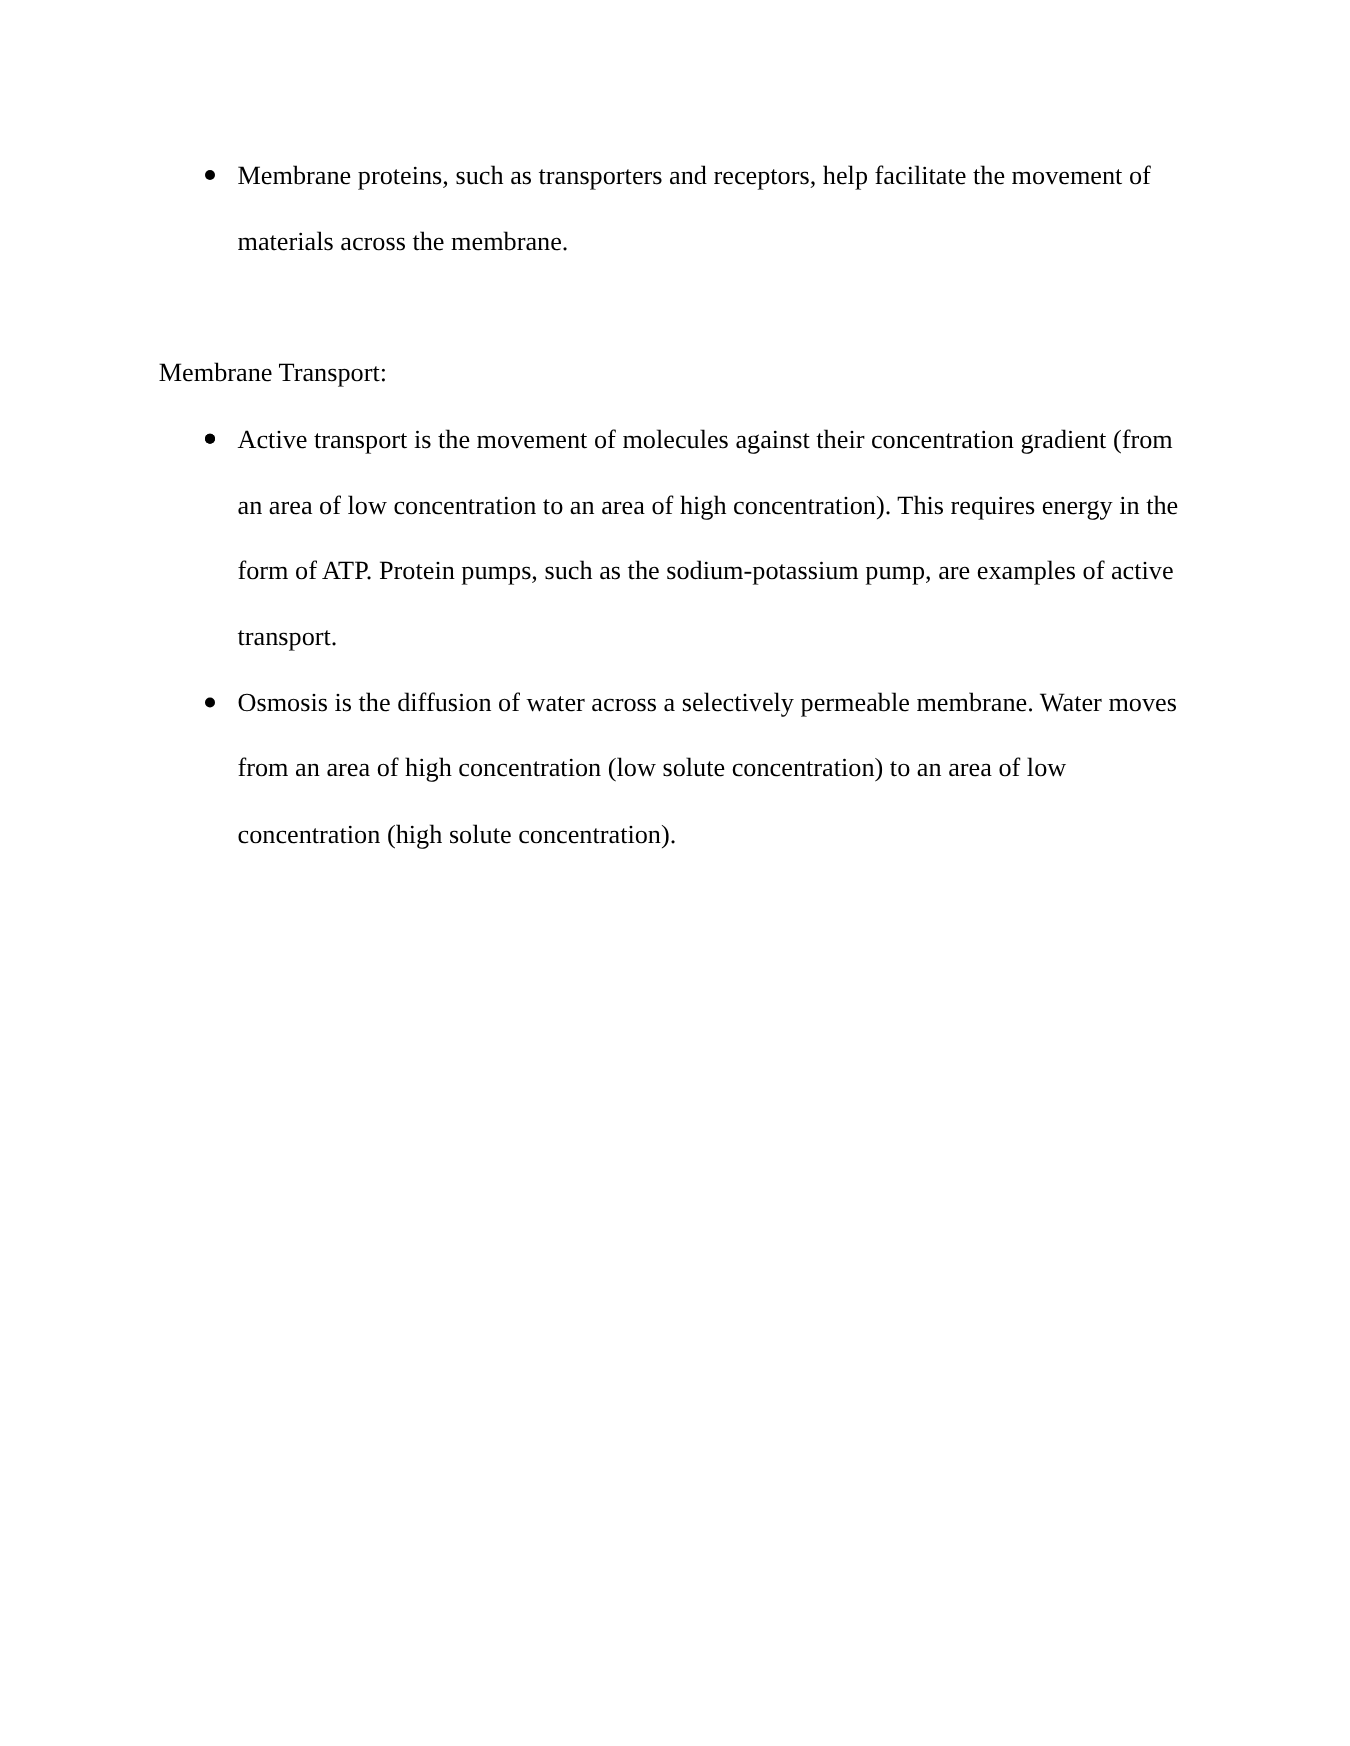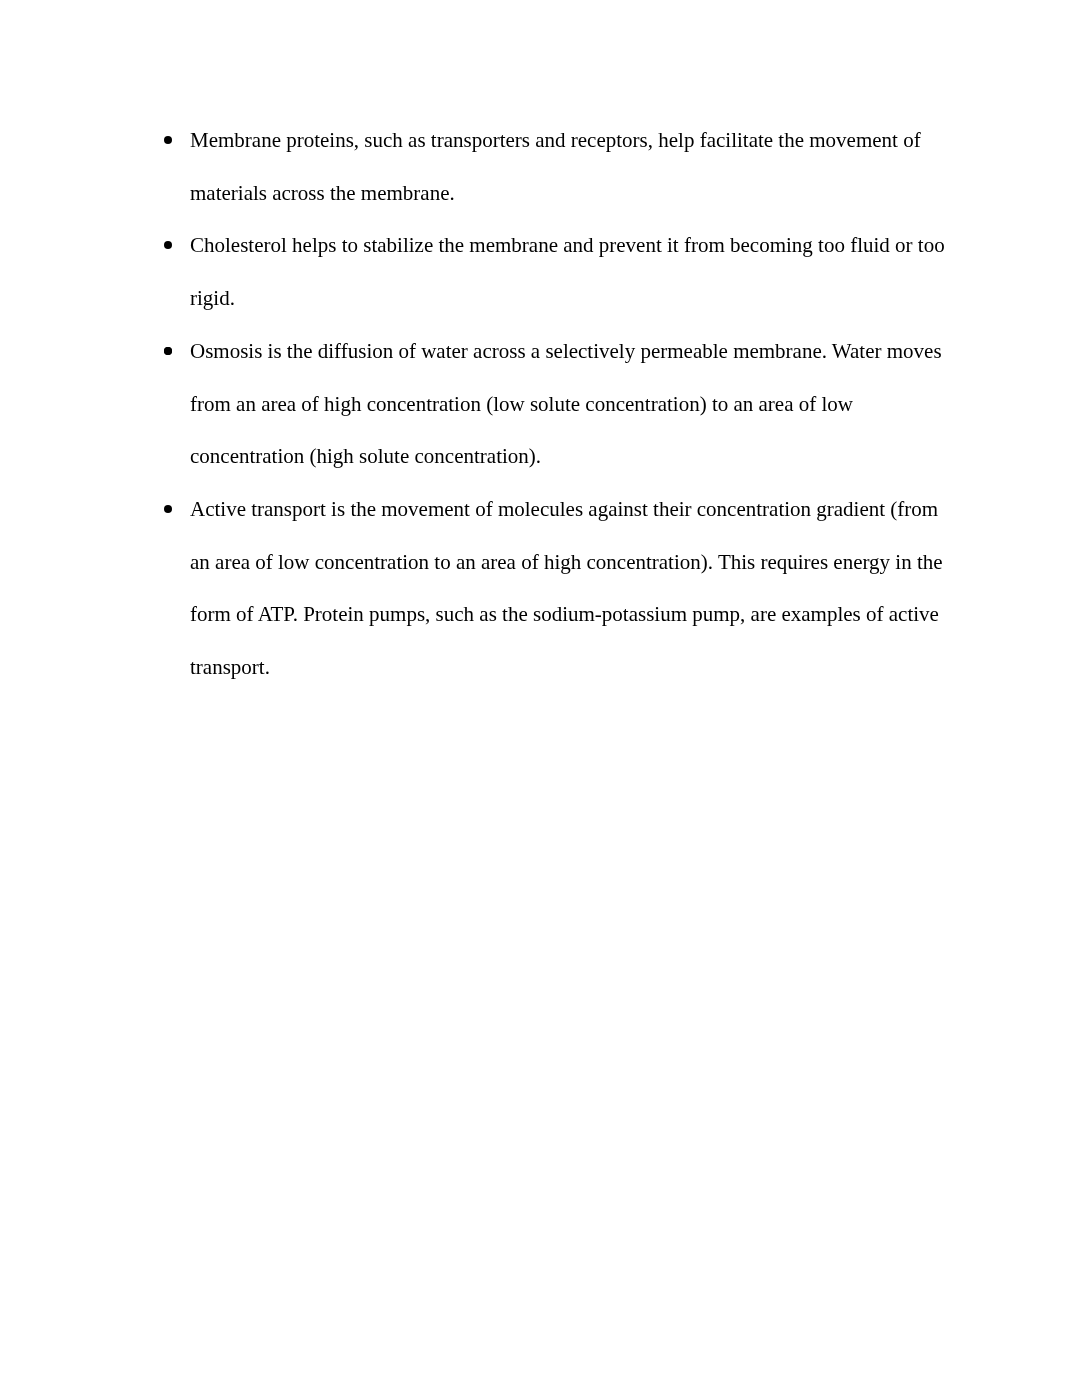--- a/index.html
+++ b/index.html
@@ -49,34 +49,31 @@
 </head>
 <body>
 
 <div class="page">
 
   <ul class="bullet-list">
     <li class="bullet-item">
       <span class="bullet-marker"></span>
       <span class="bullet-text">Membrane proteins, such as transporters and receptors, help facilitate the movement of materials across the membrane.</span>
     </li>
-    <li class="bullet-item">
-      <span class="bullet-marker"></span>
-      <span class="bullet-text">Cholesterol helps to stabilize the membrane and prevent it from becoming too fluid or too rigid.</span>
-    </li>
   </ul>
 
+  <p class="section-heading">Membrane Transport:</p>
 
   <ul class="bullet-list">
     <li class="bullet-item">
       <span class="bullet-marker"></span>
     </li>
     <li class="bullet-item">
       <span class="bullet-marker"></span>
-      <span class="bullet-text">Osmosis is the diffusion of water across a selectively permeable membrane. Water moves from an area of high concentration (low solute concentration) to an area of low concentration (high solute concentration).</span>
+      <span class="bullet-text">Active transport is the movement of molecules against their concentration gradient (from an area of low concentration to an area of high concentration). This requires energy in the form of ATP. Protein pumps, such as the sodium-potassium pump, are examples of active transport.</span>
     </li>
     <li class="bullet-item">
       <span class="bullet-marker"></span>
-      <span class="bullet-text">Active transport is the movement of molecules against their concentration gradient (from an area of low concentration to an area of high concentration). This requires energy in the form of ATP. Protein pumps, such as the sodium-potassium pump, are examples of active transport.</span>
+      <span class="bullet-text">Osmosis is the diffusion of water across a selectively permeable membrane. Water moves from an area of high concentration (low solute concentration) to an area of low concentration (high solute concentration).</span>
     </li>
   </ul>
 
 </div>
 
 </body></html>

